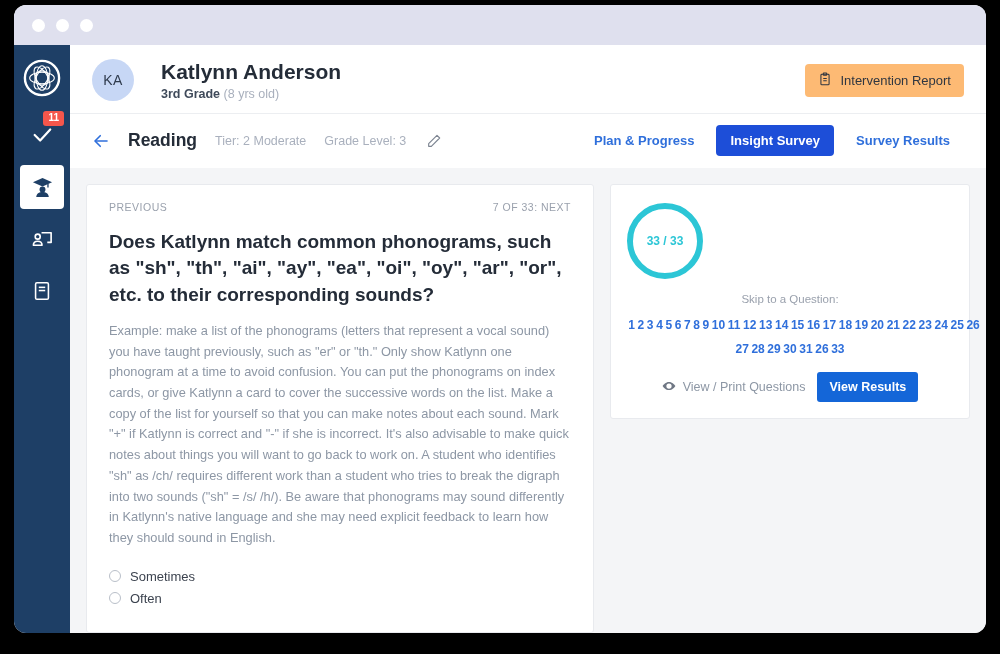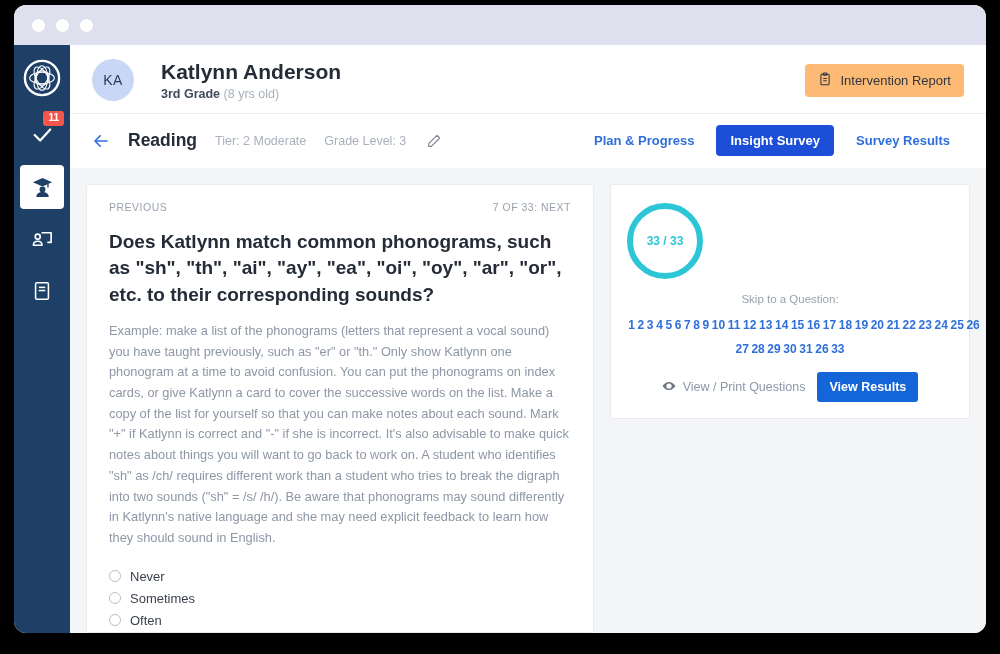--- a/index.html
+++ b/index.html
@@ -353,24 +353,20 @@
           <div class="q-nav">
             <span>PREVIOUS</span>
             <span>7 OF 33: NEXT</span>
           </div>
           <div class="q-title">Does Katlynn match common phonograms, such as "sh", "th", "ai", "ay", "ea", "oi", "oy", "ar", "or", etc. to their corresponding sounds?</div>
           <div class="q-desc">Example: make a list of the phonograms (letters that represent a vocal sound) you have taught previously, such as "er" or "th." Only show Katlynn one phonogram at a time to avoid confusion. You can put the phonograms on index cards, or give Katlynn a card to cover the successive words on the list. Make a copy of the list for yourself so that you can make notes about each sound. Mark "+" if Katlynn is correct and "-" if she is incorrect. It's also advisable to make quick notes about things you will want to go back to work on. A student who identifies "sh" as /ch/ requires different work than a student who tries to break the digraph into two sounds ("sh" = /s/ /h/). Be aware that phonograms may sound differently in Katlynn's native language and she may need explicit feedback to learn how they should sound in English.</div>
 
           <div class="options">
             <div class="opt">
               <span class="radio"></span>
-              <span class="opt-label">Never</span>
-            </div>
-            <div class="opt">
-              <span class="radio"></span>
               <span class="opt-label">Sometimes</span>
             </div>
             <div class="opt">
               <span class="radio"></span>
               <span class="opt-label">Often</span>
             </div>
 
           </div>
 
         </div>

